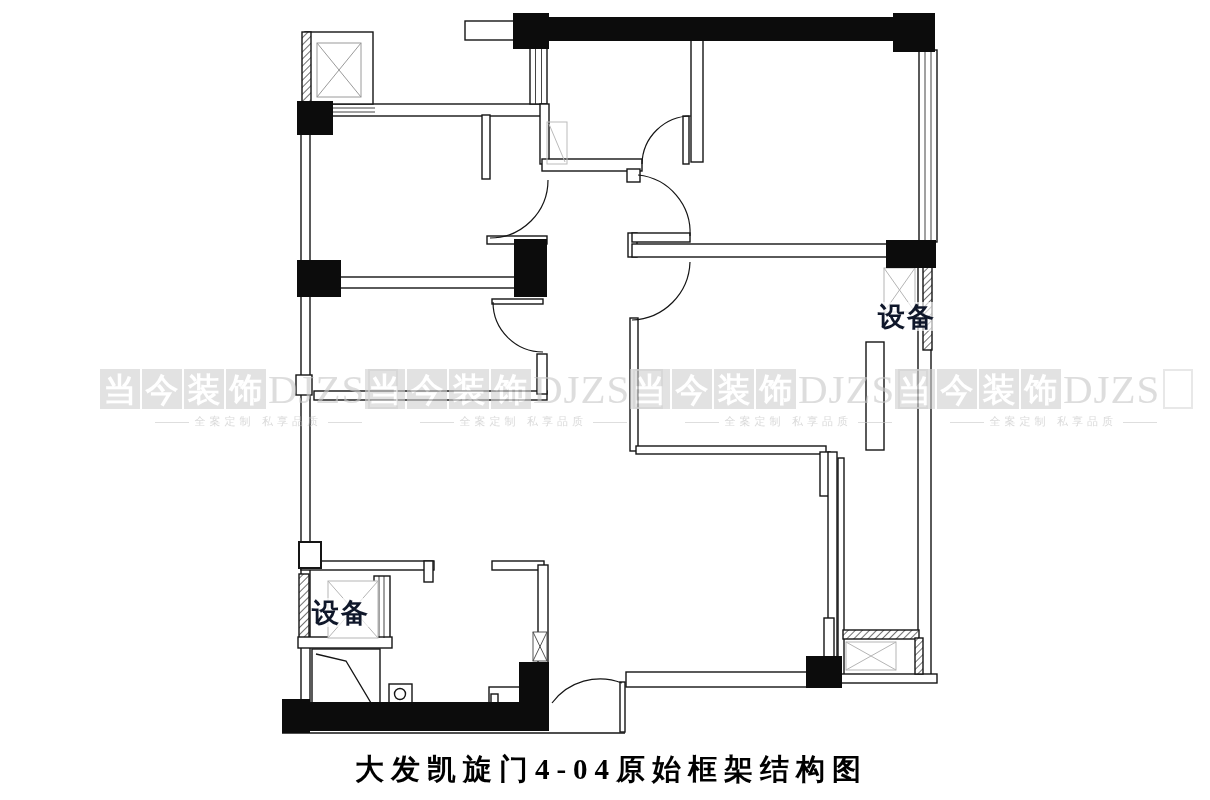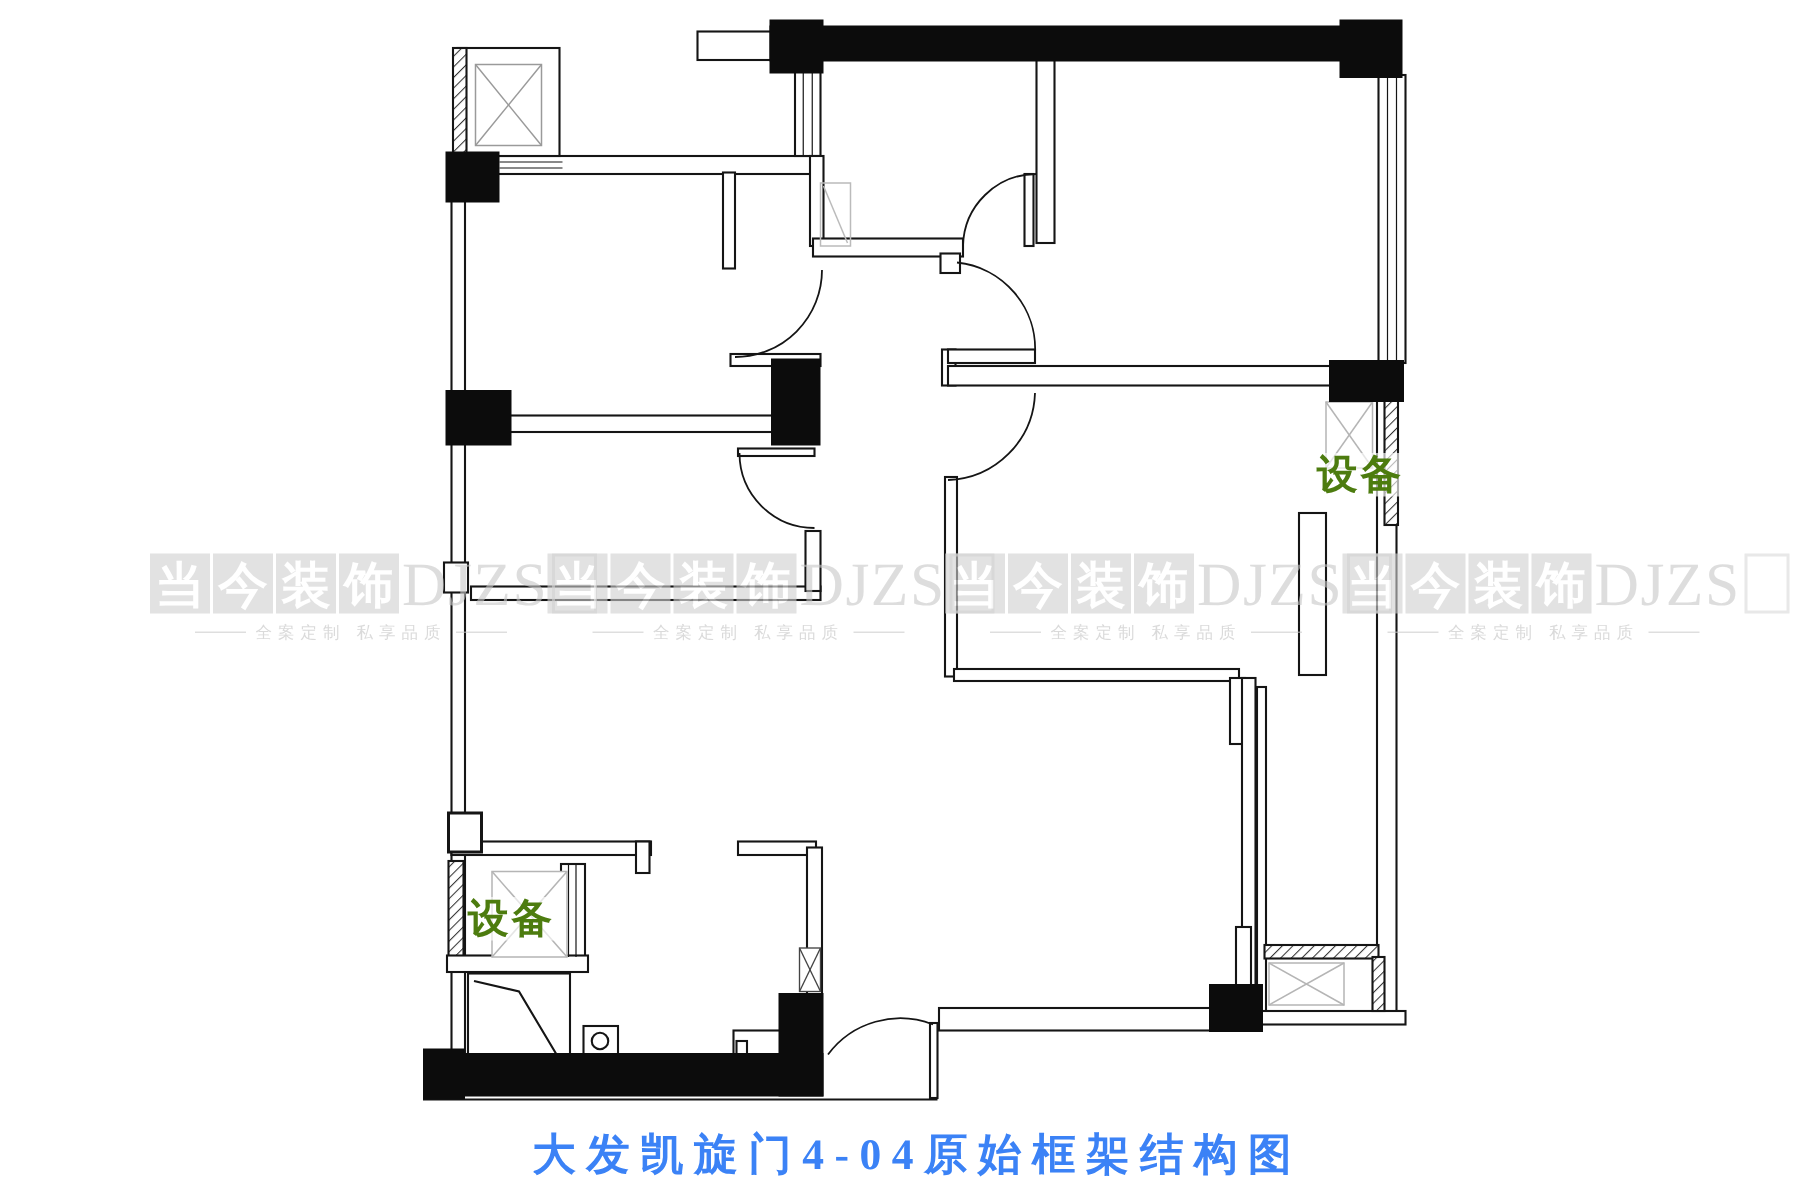--- a/index.html
+++ b/index.html
@@ -8,29 +8,29 @@
   #plan-svg{position:absolute;left:0;top:0;}
   
   .wm{position:absolute;top:369px;width:268px;opacity:.6;pointer-events:none;}
   .wm-row{height:42px;white-space:nowrap;}
   .wm-block{display:inline-block;width:40px;height:40px;margin-right:2px;background:#cfcfcf;
             color:#ffffff;font-weight:bold;font-size:33px;line-height:41px;text-align:center;
             vertical-align:top;}
   .wm-latin{display:inline-block;font-family:"Liberation Serif","DejaVu Serif",serif;
             font-size:41px;line-height:40px;color:#c8c8c8;letter-spacing:1px;vertical-align:top;}
   .wm-tail{display:inline-block;width:26px;height:36px;border:2px solid #d9d9d9;vertical-align:top;margin-left:3px;}
-  .wm-tagline{margin-top:3px;text-align:center;font-size:11px;color:#c2c2c2;letter-spacing:4px;}
+  .wm-tagline{margin-top:3px;text-align:right;font-size:11px;color:#c2c2c2;letter-spacing:4px;}
   .wm-dash{display:inline-block;width:34px;height:1px;background:#c9c9c9;vertical-align:middle;margin:0 6px;}
   
-  .equip{position:absolute;font-size:27px;font-weight:bold;color:#4d7c0f;letter-spacing:2px;
+  .equip{position:absolute;font-size:27px;font-weight:bold;color:#0f172a;letter-spacing:2px;
          line-height:1;background:rgba(255,255,255,.65);padding:1px 0;}
   
   .title{position:absolute;left:13px;right:0;top:750px;text-align:center;
          font-family:"Liberation Serif","DejaVu Serif",serif;font-size:29px;font-weight:bold;
-         color:#3b82f6;letter-spacing:7px;}
+         color:#000000;letter-spacing:7px;}
 </style>
 </head>
 <body>
 
 <div id="stage">
 
   <svg id="plan-svg" width="1210" height="800" viewBox="0 0 1210 800">
     <defs>
       <pattern id="hatch" width="5" height="5" patternUnits="userSpaceOnUse" patternTransform="rotate(45)">
         <rect width="5" height="5" fill="#ffffff"></rect>

